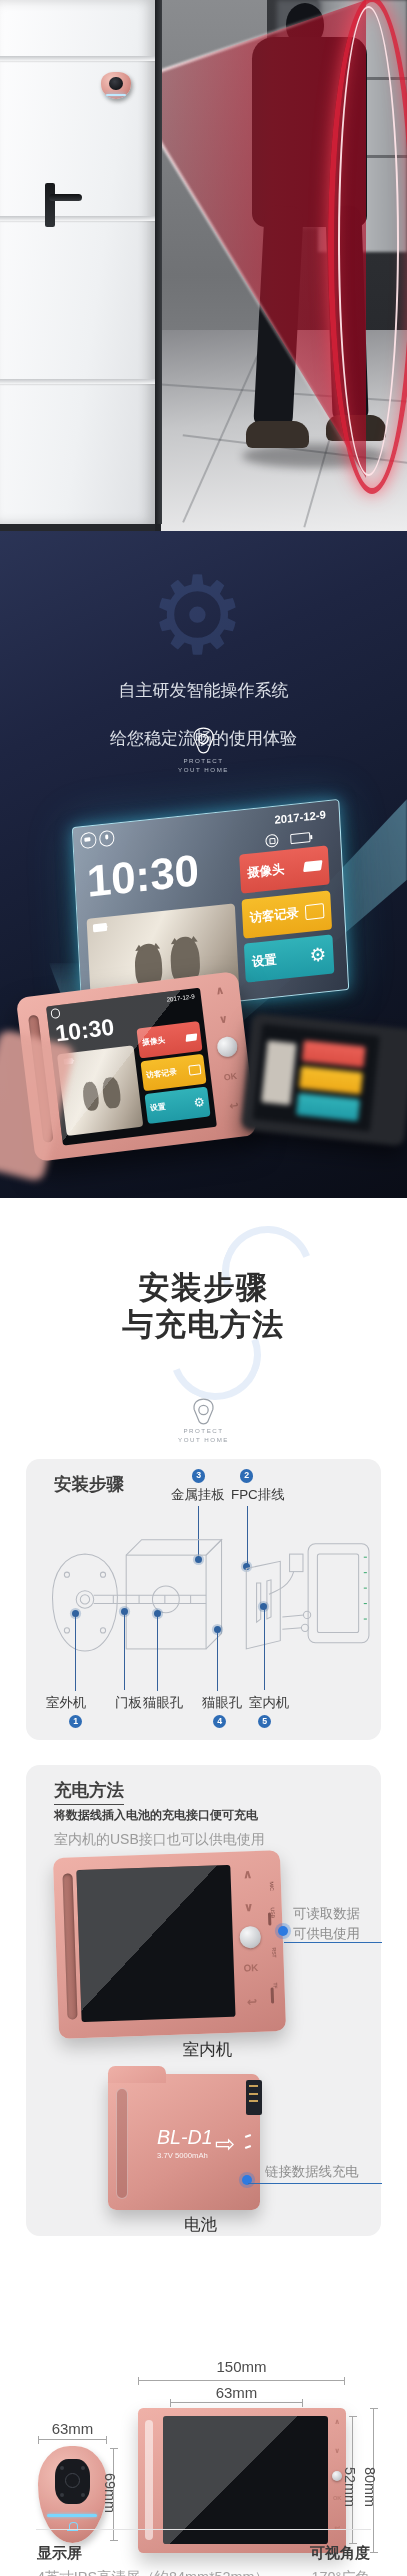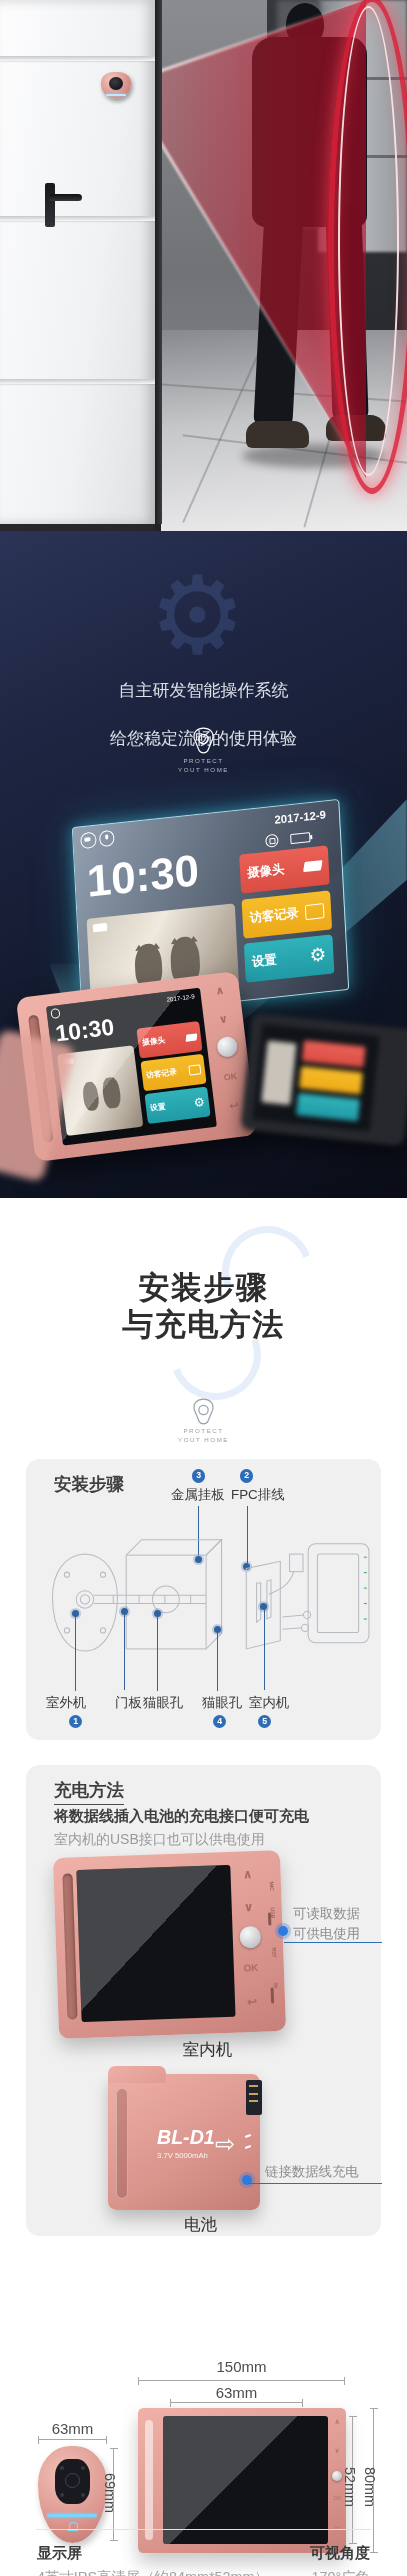--- a/index.html
+++ b/index.html
@@ -127,38 +127,38 @@
   
   .card{position:absolute;left:26px;width:355px;background:#f0f0f1;border-radius:13.4px;}
   .card-title{position:absolute;left:28px;top:13.4px;font-size:17.5px;font-weight:bold;color:#3f3f3f;}
   .u-line{border-bottom:1.5px solid #4a4a4a;padding-bottom:4.1px;}
   .co-num{position:absolute;width:13.4px;height:13.4px;border-radius:50%;background:#2e6cb5;color:#fff;
         font-size:8.8px;font-weight:bold;text-align:center;line-height:13.4px;}
   .co-txt{position:absolute;font-size:13.4px;color:#3a3a3a;}
   .lead{position:absolute;width:1px;background:#35619c;}
   .dot{position:absolute;width:7.2px;height:7.2px;border-radius:50%;background:#30629f;
         box-shadow:0 0 0 2.1px rgba(48,98,159,.25);}
-  .chg-l1{position:absolute;left:28px;top:42px;font-size:15px;color:#3e3e3e;font-weight:bold;}
+  .chg-l1{position:absolute;left:28px;top:42px;font-size:12px;color:#3e3e3e;font-weight:bold;}
   .chg-l2{position:absolute;left:28px;top:66px;font-size:14px;color:#9a9a9a;}
   .devbody{position:absolute;border-radius:10.3px;background:linear-gradient(160deg,#efb1a8,#dd9a92 55%,#c8817a);
         box-shadow:0 9.3px 18.5px rgba(0,0,0,.22);}
   .devscreen{position:absolute;background:#101216;border-radius:3.1px;overflow:hidden;}
   .ann-t{position:absolute;font-size:13.4px;color:#8d8d8d;}
   .ann-line{position:absolute;height:1px;background:#2f6db5;}
   .ann-dot{position:absolute;width:10.3px;height:10.3px;border-radius:50%;background:#2d7ae0;
         box-shadow:0 0 0 3.1px rgba(45,122,224,.30);}
   .devlabel{position:absolute;font-size:16.5px;color:#2f2f2f;width:103px;text-align:center;}
   .battbody{position:absolute;border-radius:8.2px;background:linear-gradient(150deg,#eeb0a7,#d9948c 60%,#c47e76);
         box-shadow:0 8.2px 15.5px rgba(0,0,0,.22);}
   .batt-tab{position:absolute;left:0;top:-8.2px;width:58px;height:17.5px;border-radius:7.2px 7.2px 0 0;
         background:linear-gradient(150deg,#eeb0a7,#e09b93);}
   .batt-slot{position:absolute;left:8.2px;top:14.4px;width:10.3px;height:109px;border-radius:6.2px;
         background:rgba(120,60,55,.30);border:1px solid rgba(255,255,255,.35);}
   .batt-pins{position:absolute;right:-2.1px;top:6.2px;width:16.5px;height:35px;background:#20232a;border-radius:2.1px;}
-  .batt-model{position:absolute;color:#fff;font-weight:bold;font-style:italic;}
+  .batt-model{position:absolute;color:#fff;font-weight:normal;font-style:italic;}
   .batt-spec{position:absolute;color:rgba(255,255,255,.9);}
   .batt-arrow{position:absolute;color:#fff;}
   .port-lbl{position:absolute;font-size:5.2px;color:#7c4a44;transform:rotate(90deg);transform-origin:left top;}
 
   
   .big-title{position:absolute;left:41px;font-size:39px;font-weight:bold;color:#333;letter-spacing:2.1px;}
   .dim-t{position:absolute;font-size:15px;color:#4c4c4c;text-align:center;}
   .dim-h{position:absolute;border-top:1px solid #a6a6a6;height:5.2px;}
   .dim-h::before,.dim-h::after{content:"";position:absolute;top:-3.6px;width:1px;height:7.2px;background:#a6a6a6;}
   .dim-h::before{left:0;} .dim-h::after{right:0;}

